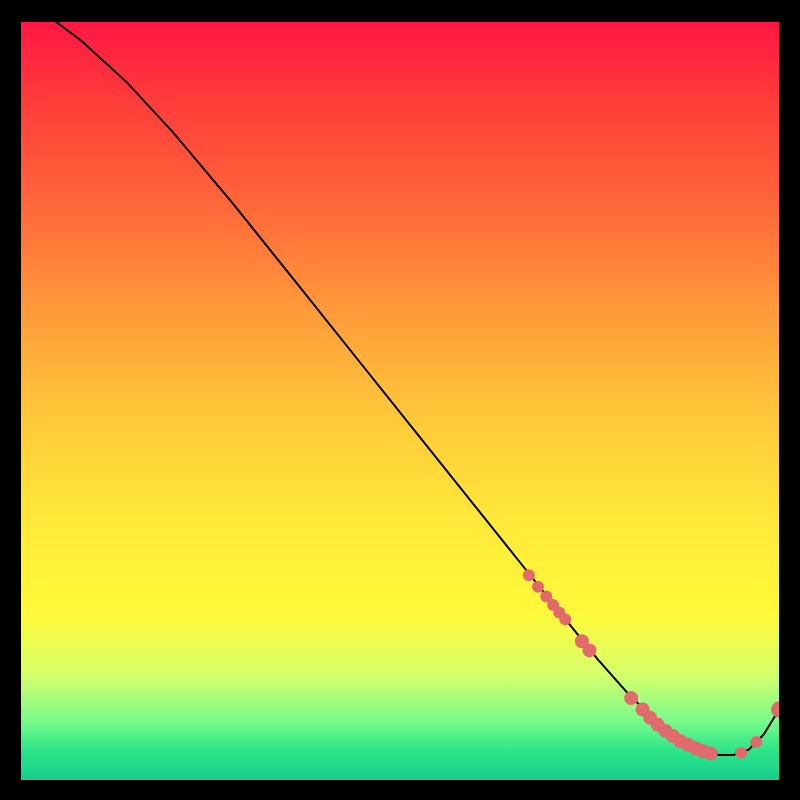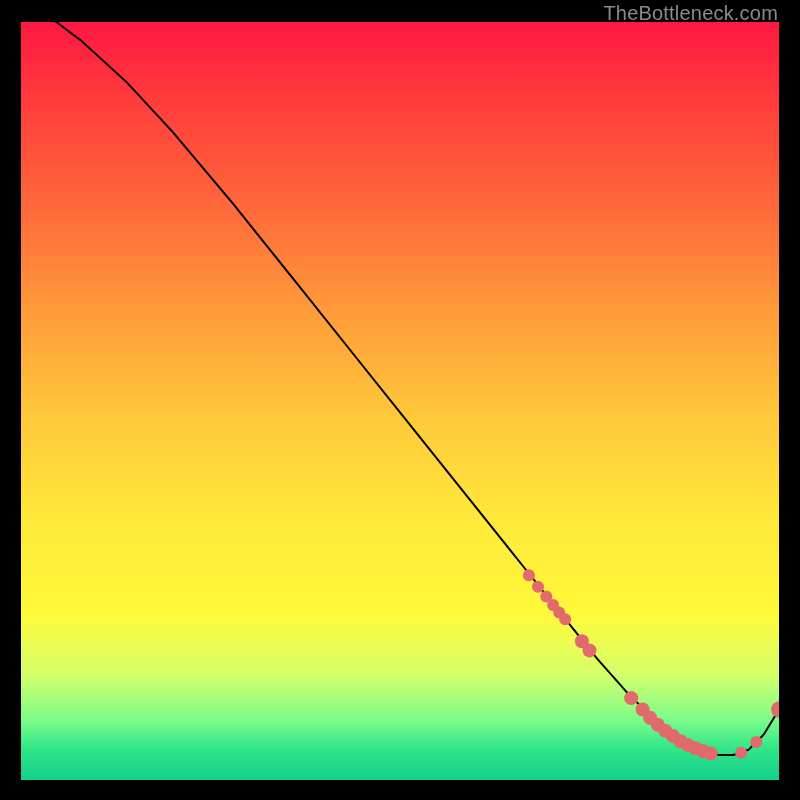--- a/index.html
+++ b/index.html
@@ -56,21 +56,20 @@
     font-size: 20px;
     font-weight: 500;
     letter-spacing: 0.2px;
     user-select: none;
   }
 </style>
 </head>
 <body>
 
 <div class="stage">
-  <div class="watermark">TheBottleneck.com</div>
 
   <div class="plot">
     <div class="bg-gradient"></div>
     <svg class="svg-layer" viewBox="0 0 758 758" preserveAspectRatio="none">
       <path id="curve-path" d="M0.0 -22.7 L30.3 -3.8 L60.6 19.0 L106.1 60.6 L151.6 109.9 L212.2 181.9 L272.9 257.7 L333.5 333.5 L394.2 409.3 L454.8 485.1 L500.3 542.0 L545.8 598.8 L576.1 636.7 L606.4 670.8 L629.1 693.6 L651.9 712.5 L674.6 725.4 L697.4 733.0 L712.5 733.0 L727.7 727.7 L742.8 712.5 L758.0 687.5" fill="none" stroke="#000000" stroke-width="2"></path>
       <g id="dots">
           <circle cx="507.9" cy="553.3" r="6" fill="#e06a6c"></circle>
           <circle cx="517.0" cy="564.7" r="6" fill="#e06a6c"></circle>
           <circle cx="525.3" cy="574.6" r="6" fill="#e06a6c"></circle>
           <circle cx="532.1" cy="582.9" r="6" fill="#e06a6c"></circle>

